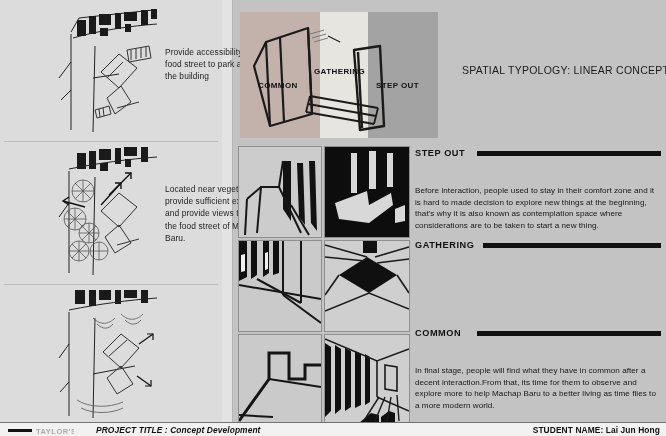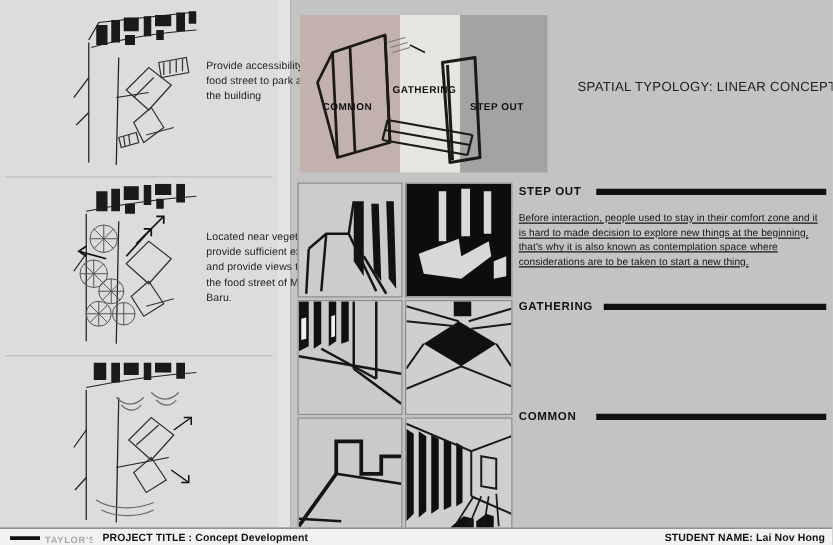--- a/index.html
+++ b/index.html
@@ -69,36 +69,35 @@
   .sec{position:absolute;left:0;width:246px;}
   .sec-head{position:relative;height:13px;}
   .sec-head .t{
     position:absolute;left:0;top:0;
     font-size:9.2px;font-weight:bold;color:#111;letter-spacing:.55px;
   }
   .sec-head .rule{
     position:absolute;right:0;top:3px;height:5px;background:#111;
   }
   .sec-body{
-    margin-top:8px;
+    margin-top:24px;
     font-size:8.1px;line-height:11.6px;color:#161616;letter-spacing:.05px;
     text-align:left;
-    text-decoration:underline;
   }
 
   
   #footer{
     position:absolute;left:0;top:422px;width:666px;height:14px;
     background:#f2f2f2;border-top:1px solid #737373;
   }
   #footer .ftxt{
     position:absolute;top:2px;font-size:8.4px;font-weight:bold;color:#111;
     letter-spacing:.1px;white-space:nowrap;
   }
-  #proj{left:82px;}
+  #proj{left:96px;font-style:italic;}
   #stud{right:6px;}
   #logo{
     position:absolute;left:8px;top:4px;width:66px;height:10px;overflow:hidden;
   }
   #logo .bar{position:absolute;left:0;top:2px;width:24px;height:3px;background:#111;}
   #logo .ltxt{
     position:absolute;left:28px;top:0px;font-size:7.4px;font-weight:bold;
     color:#a9a9a9;letter-spacing:.6px;white-space:nowrap;
   }
   svg{display:block;}
@@ -412,25 +411,26 @@
         <div class="t">GATHERING</div>
         <div class="rule" style="width:178px"></div>
       </div>
     </div>
 
     <div class="sec" style="top:182px">
       <div class="sec-head">
         <div class="t">COMMON</div>
         <div class="rule" style="width:184px"></div>
       </div>
+      <div class="sec-body">In final stage, people will find what they have in common after a decent interaction.From that, its time for them to observe and explore more to help Machap Baru to a better living as time flies to a more modern world.</div>
     </div>
   </div>
 
   <div id="footer">
     <div id="logo">
       <div class="bar"></div>
       <div class="ltxt">TAYLOR'S</div>
     </div>
     <div class="ftxt" id="proj">PROJECT TITLE : Concept Development</div>
-    <div class="ftxt" id="stud">STUDENT NAME:  Lai Nov Hong</div>
+    <div class="ftxt" id="stud">STUDENT NAME:  Lai Jun Hong</div>
   </div>
 
 </div>
 
 </body></html>

